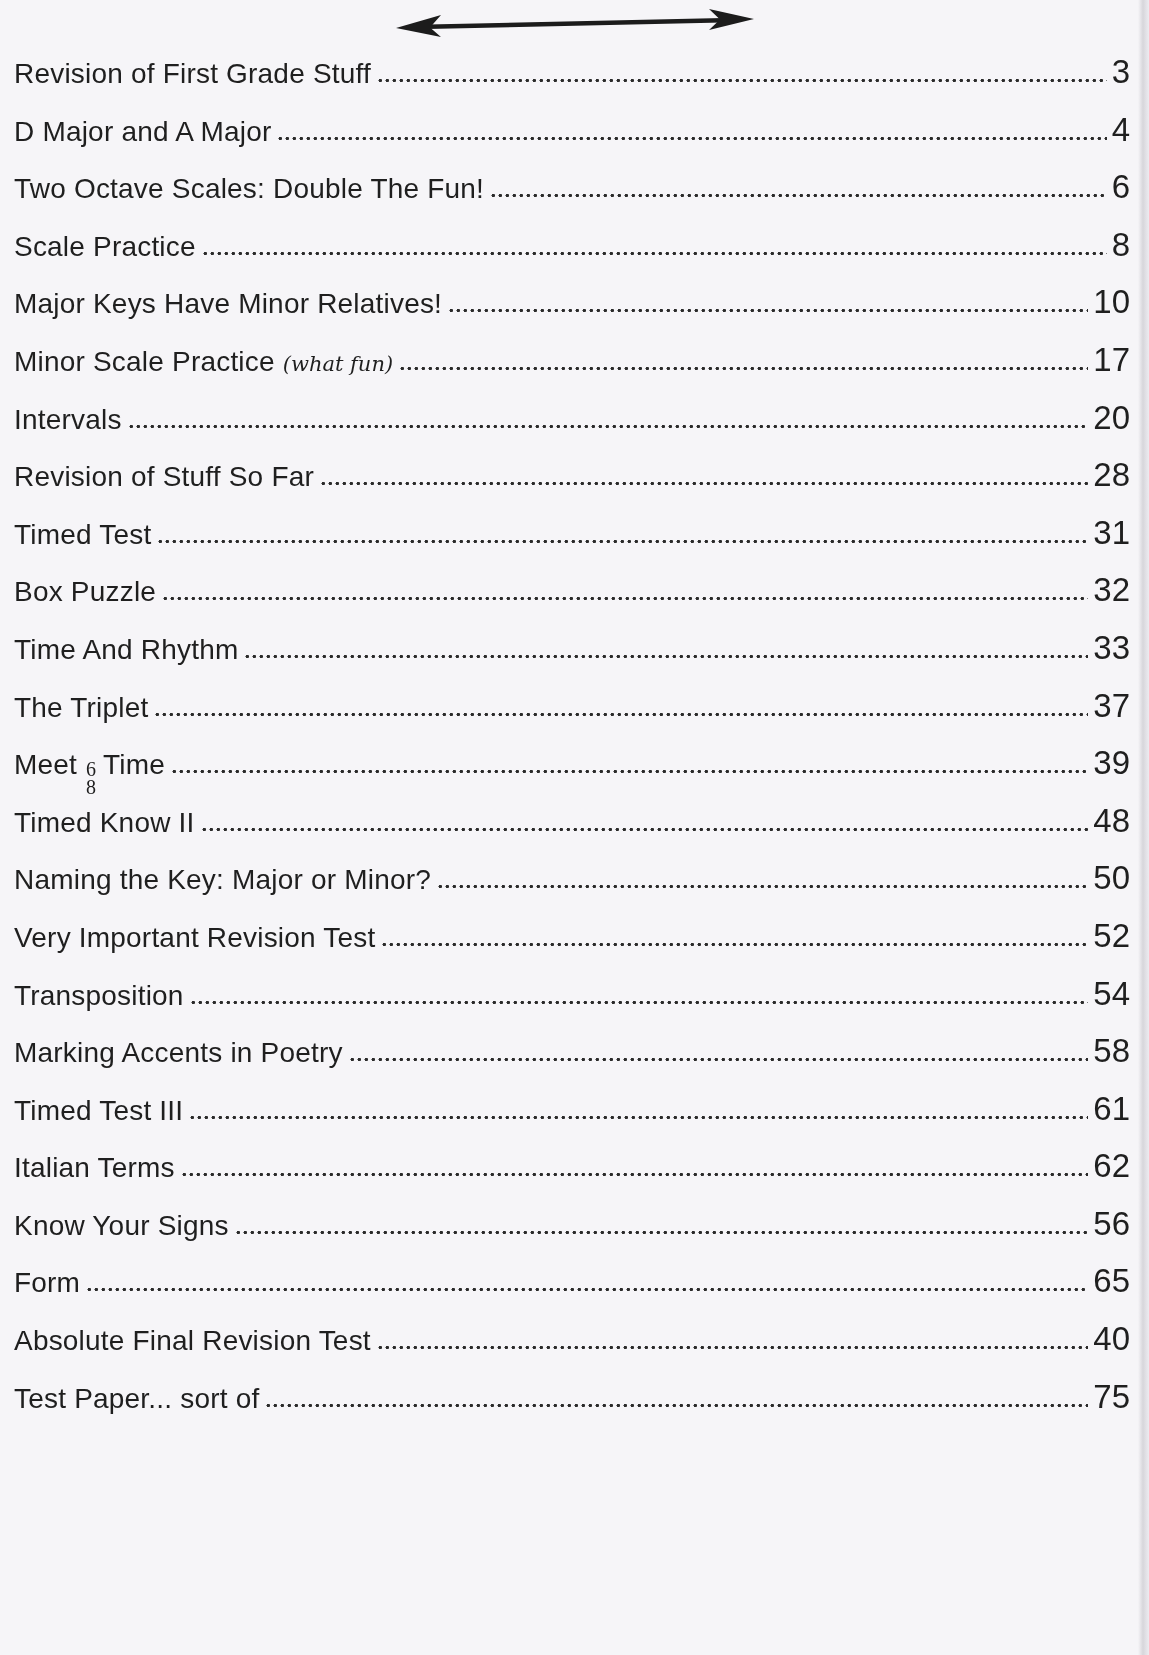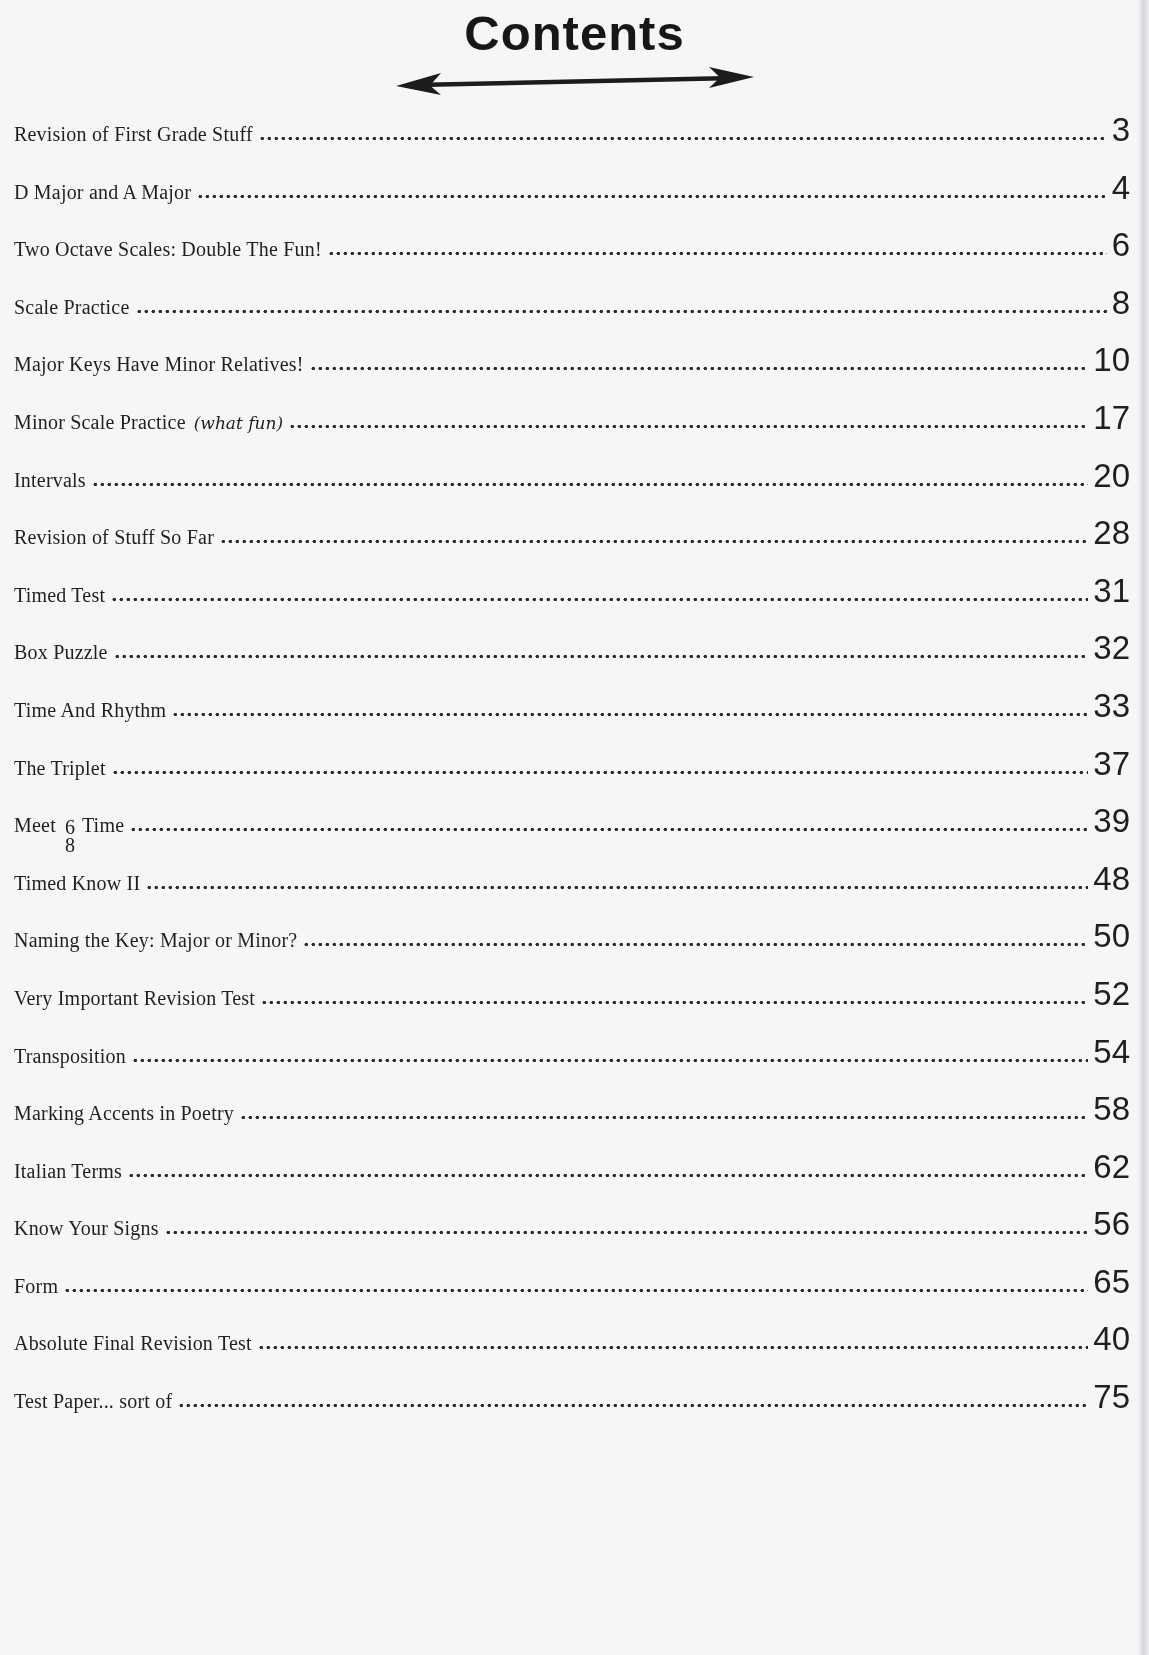--- a/index.html
+++ b/index.html
@@ -30,29 +30,28 @@
     padding:0 19px 0 14px;
   }
   .row{
     display:flex;
     align-items:baseline;
     height:57.6px;
     box-sizing:border-box;
     padding-top:12px;
   }
   .label{
-    font-size:20px;
+    font-size:28px;
     white-space:nowrap;
     letter-spacing:0.2px;
-    font-family:Liberation Serif, serif;
   }
   .aside{
     font-family:"DejaVu Serif", serif;
     font-style:italic;
-    font-size:17px;
+    font-size:21px;
     margin-left:8px;
     white-space:nowrap;
   }
   .frac{
     display:inline-flex;
     flex-direction:column;
     align-items:center;
     font-family:"Liberation Serif", serif;
     font-size:20px;
     line-height:0.88;
@@ -74,21 +73,20 @@
     white-space:nowrap;
   }
 </style>
 </head>
 <body>
 
 <div class="page">
   <div class="edge-right"></div>
 
   <div class="header">
-    <div class="page-title">Contents</div>
     <div class="arrow-wrap">
       <svg width="362" height="36" viewBox="0 0 362 36" aria-hidden="true">
         <line x1="22" y1="22" x2="340" y2="15" stroke="#1c1c1c" stroke-width="4.5"></line>
         <polygon points="2,23 47,10 36,22.5 47,32" fill="#1c1c1c"></polygon>
         <polygon points="360,14 315,4 326,14.5 315,25" fill="#1c1c1c"></polygon>
       </svg>
     </div>
   </div>
 
   <div class="toc">
@@ -182,20 +180,25 @@
         <span class="label">Transposition</span>
         <span class="leader"></span>
         <span class="pagenum">54</span>
       </div>
       <div class="row">
         <span class="label">Marking Accents in Poetry</span>
         <span class="leader"></span>
         <span class="pagenum">58</span>
       </div>
       <div class="row">
+        <span class="label">Timed Test III</span>
+        <span class="leader"></span>
+        <span class="pagenum">61</span>
+      </div>
+      <div class="row">
         <span class="label">Italian Terms</span>
         <span class="leader"></span>
         <span class="pagenum">62</span>
       </div>
       <div class="row">
         <span class="label">Know Your Signs</span>
         <span class="leader"></span>
         <span class="pagenum">56</span>
       </div>
       <div class="row">

